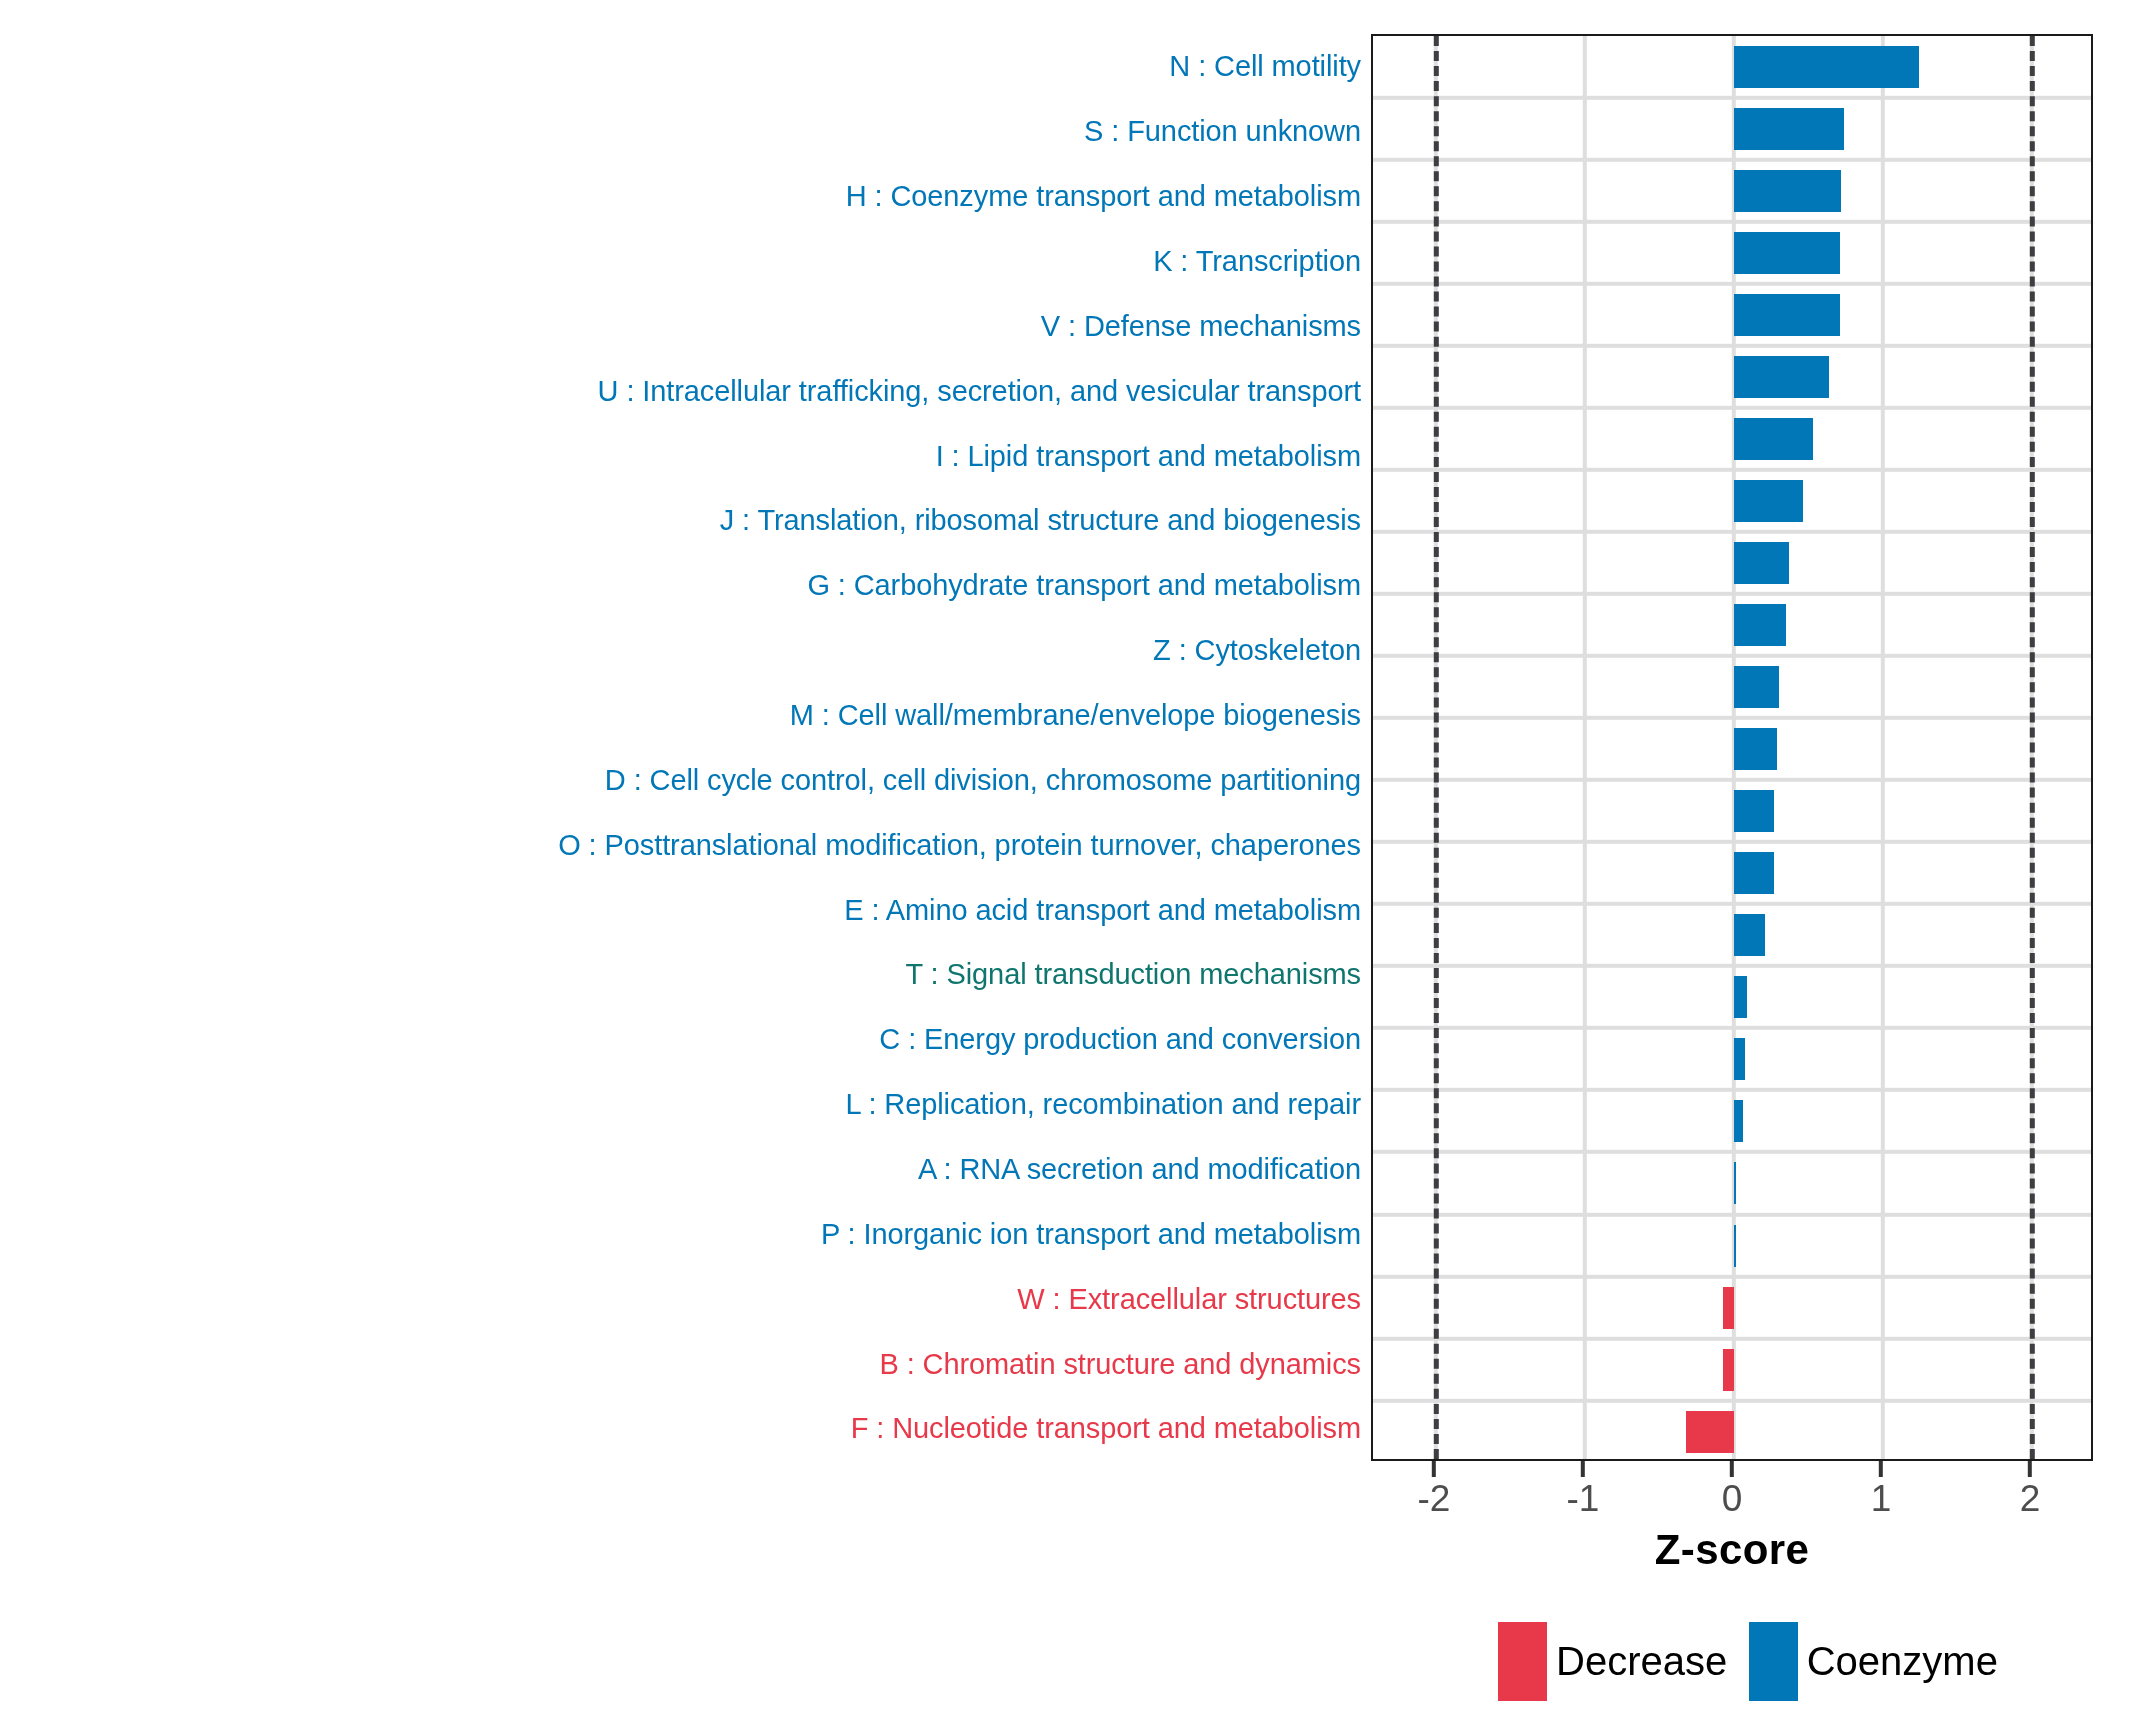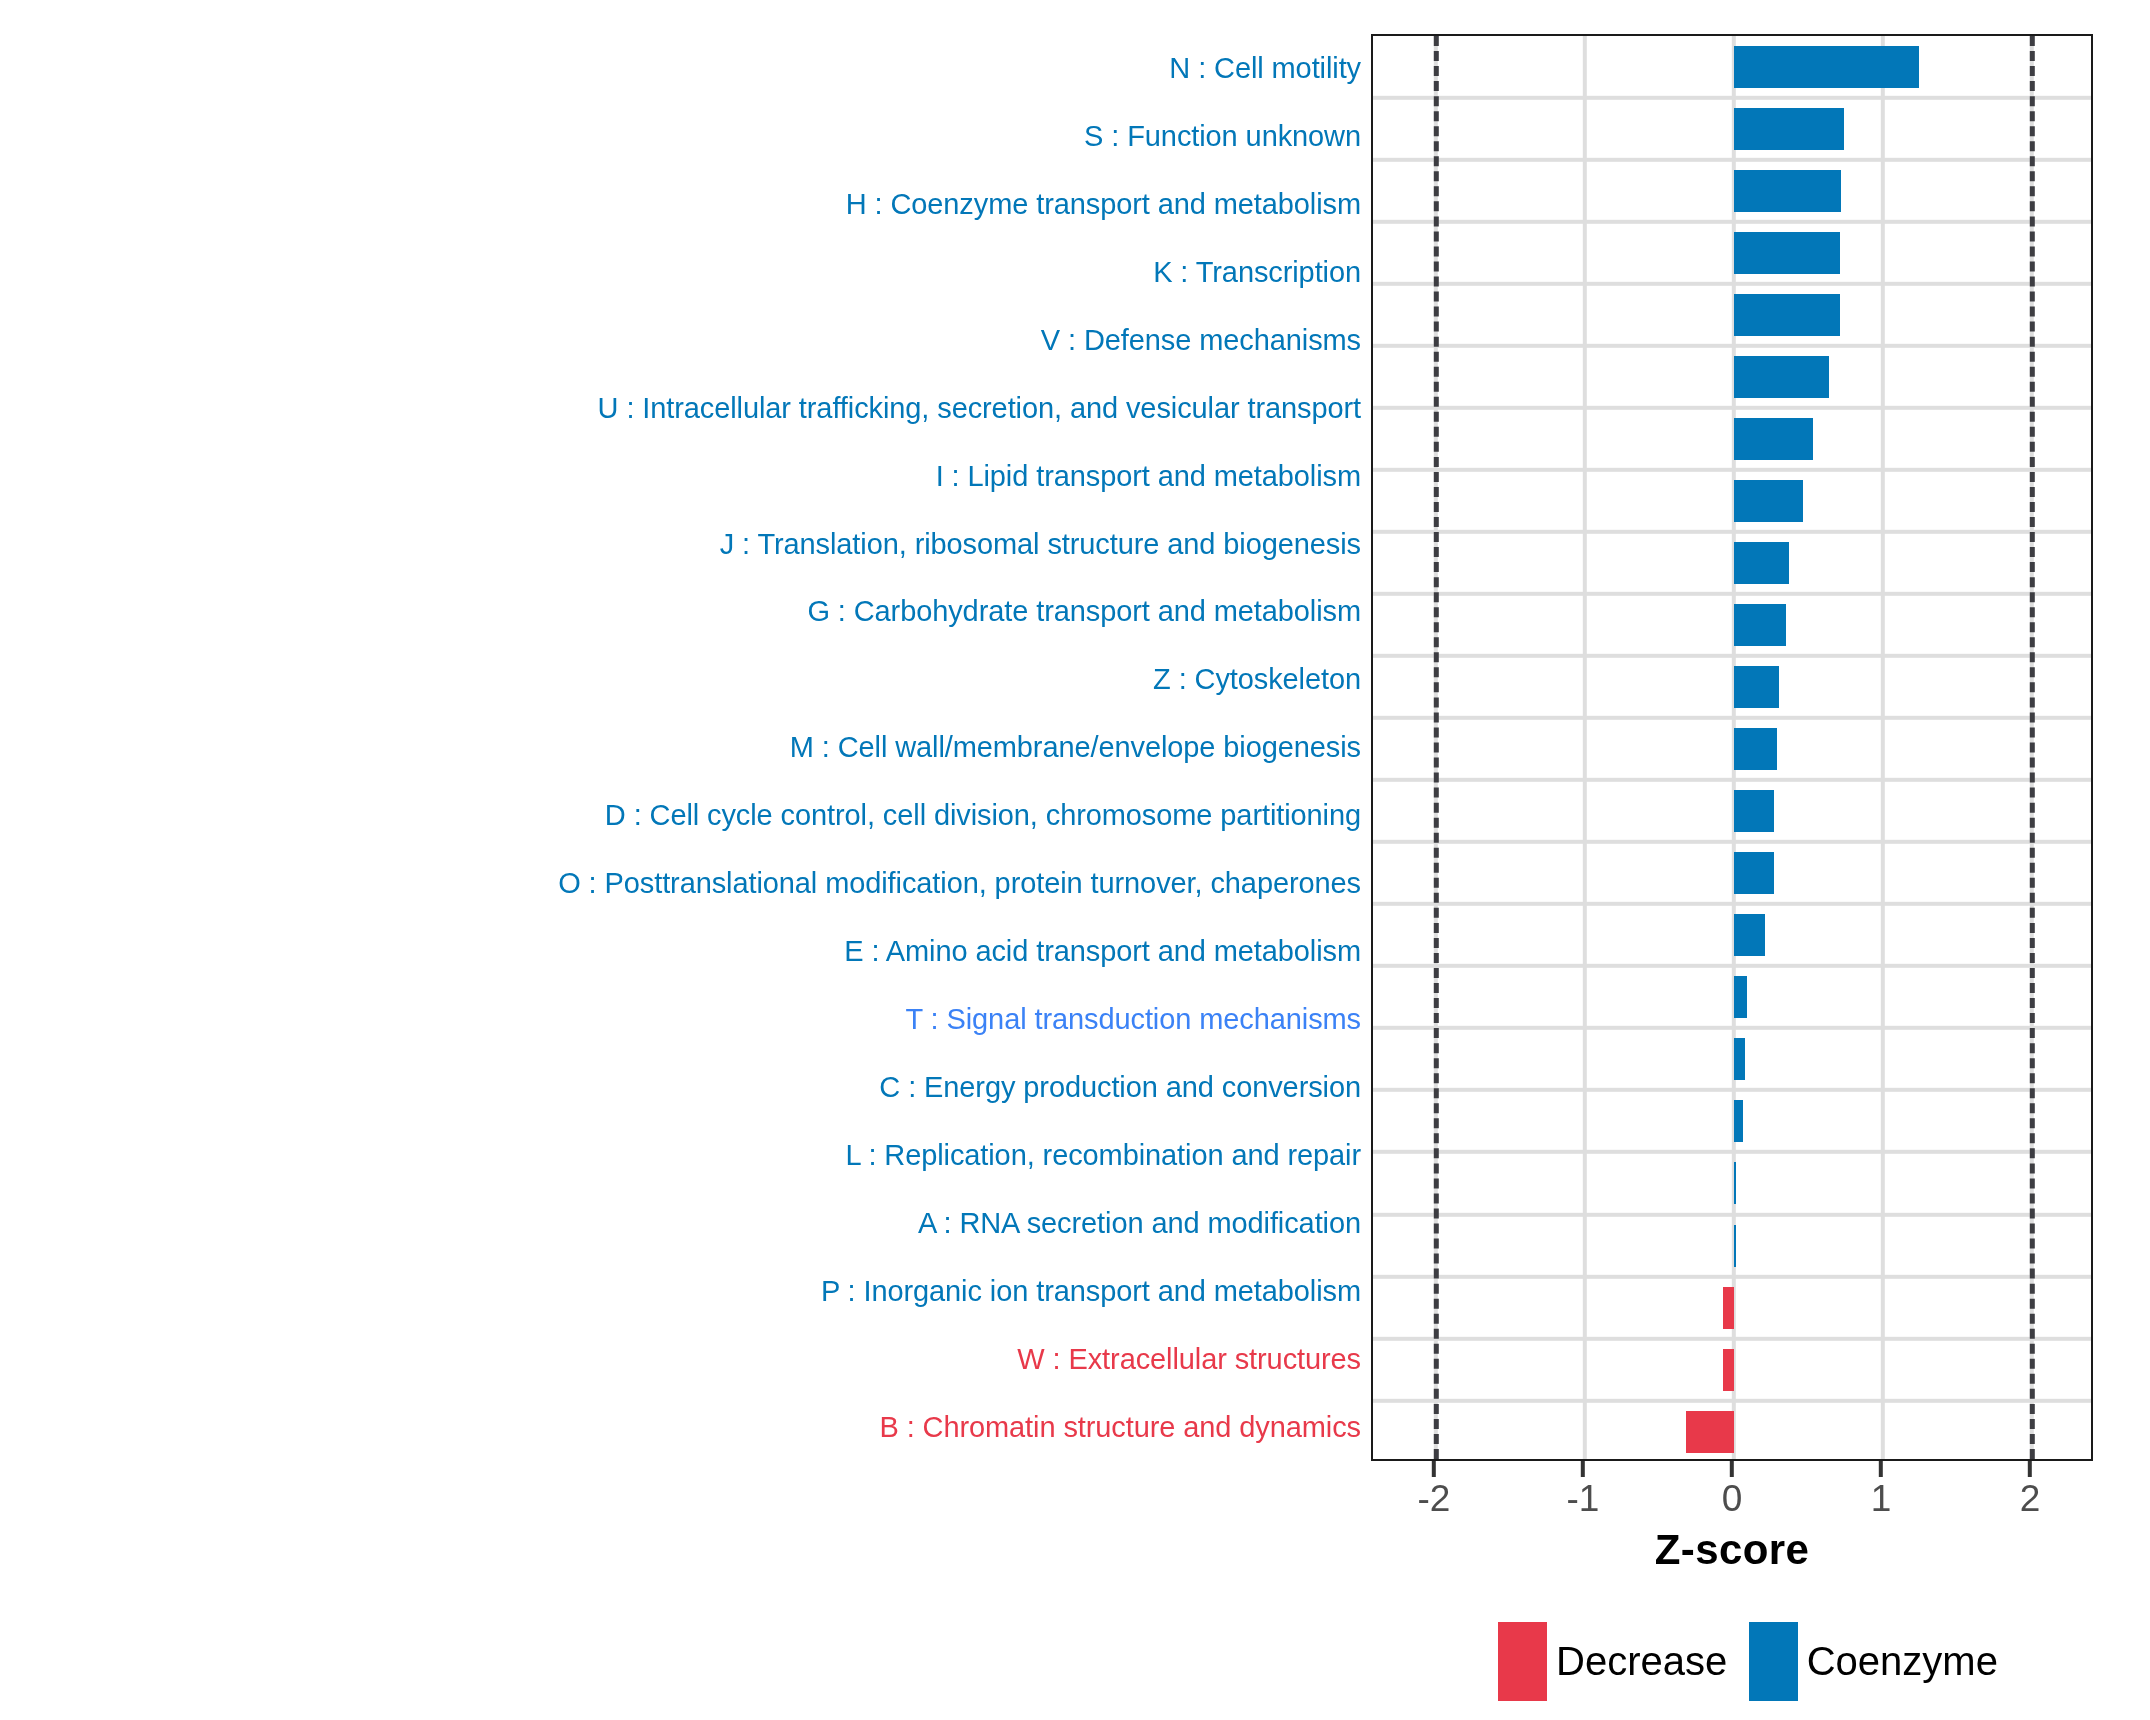--- a/index.html
+++ b/index.html
@@ -188,27 +188,28 @@
       <div class="ylab" style="color: rgb(2, 119, 184); height: 62px; line-height: 62px;">V : Defense mechanisms</div>
       <div class="ylab" style="color: rgb(2, 119, 184); height: 62px; line-height: 62px;">U : Intracellular trafficking, secretion, and vesicular transport</div>
       <div class="ylab" style="color: rgb(2, 119, 184); height: 62px; line-height: 62px;">I : Lipid transport and metabolism</div>
       <div class="ylab" style="color: rgb(2, 119, 184); height: 62px; line-height: 62px;">J : Translation, ribosomal structure and biogenesis</div>
       <div class="ylab" style="color: rgb(2, 119, 184); height: 62px; line-height: 62px;">G : Carbohydrate transport and metabolism</div>
       <div class="ylab" style="color: rgb(2, 119, 184); height: 62px; line-height: 62px;">Z : Cytoskeleton</div>
       <div class="ylab" style="color: rgb(2, 119, 184); height: 62px; line-height: 62px;">M : Cell wall/membrane/envelope biogenesis</div>
       <div class="ylab" style="color: rgb(2, 119, 184); height: 62px; line-height: 62px;">D : Cell cycle control, cell division, chromosome partitioning</div>
       <div class="ylab" style="color: rgb(2, 119, 184); height: 62px; line-height: 62px;">O : Posttranslational modification, protein turnover, chaperones</div>
       <div class="ylab" style="color: rgb(2, 119, 184); height: 62px; line-height: 62px;">E : Amino acid transport and metabolism</div>
-      <div class="ylab" style="color: #3b82f6; height: 62px; line-height: 62px;">T : Signal transduction mechanisms</div>
+      <div class="ylab" style="color: #0f766e; height: 62px; line-height: 62px;">T : Signal transduction mechanisms</div>
       <div class="ylab" style="color: rgb(2, 119, 184); height: 62px; line-height: 62px;">C : Energy production and conversion</div>
       <div class="ylab" style="color: rgb(2, 119, 184); height: 62px; line-height: 62px;">L : Replication, recombination and repair</div>
       <div class="ylab" style="color: rgb(2, 119, 184); height: 62px; line-height: 62px;">A : RNA secretion and modification</div>
       <div class="ylab" style="color: rgb(2, 119, 184); height: 62px; line-height: 62px;">P : Inorganic ion transport and metabolism</div>
       <div class="ylab" style="color: rgb(232, 57, 74); height: 62px; line-height: 62px;">W : Extracellular structures</div>
       <div class="ylab" style="color: rgb(232, 57, 74); height: 62px; line-height: 62px;">B : Chromatin structure and dynamics</div>
+      <div class="ylab" style="color: rgb(232, 57, 74); height: 62px; line-height: 62px;">F : Nucleotide transport and metabolism</div>
     </div>
 
   <div id="panel">
     <div id="panel-inner">
       <div id="grid-h">
           <div class="hgrid" style="background: rgb(222, 222, 222); top: 62px;"></div>
           <div class="hgrid" style="background: rgb(222, 222, 222); top: 124px;"></div>
           <div class="hgrid" style="background: rgb(222, 222, 222); top: 186px;"></div>
           <div class="hgrid" style="background: rgb(222, 222, 222); top: 248px;"></div>
           <div class="hgrid" style="background: rgb(222, 222, 222); top: 310px;"></div>

